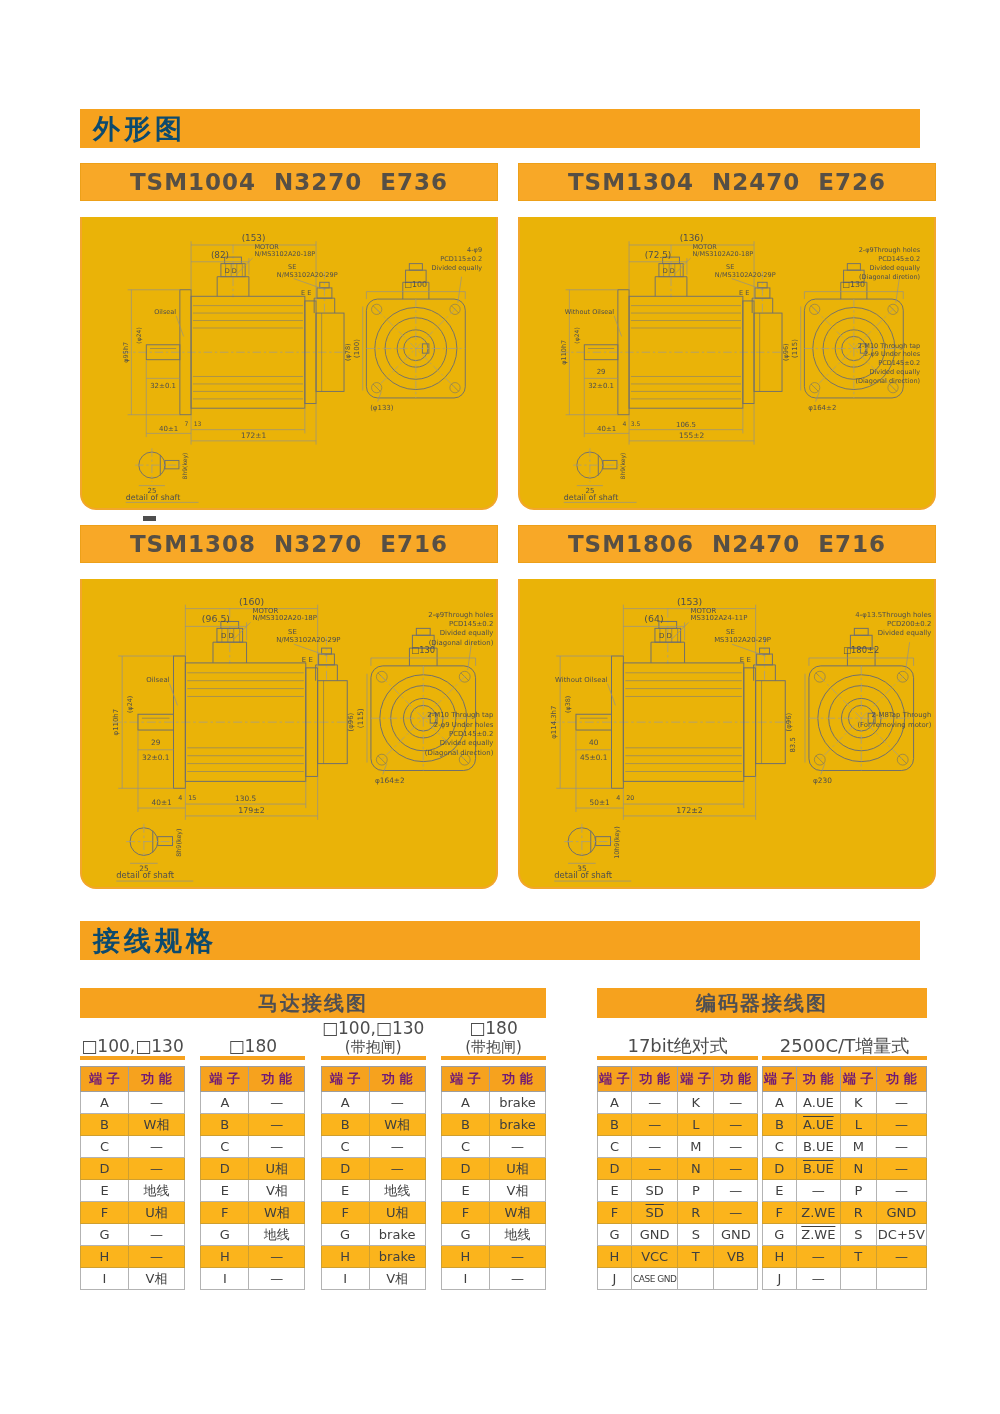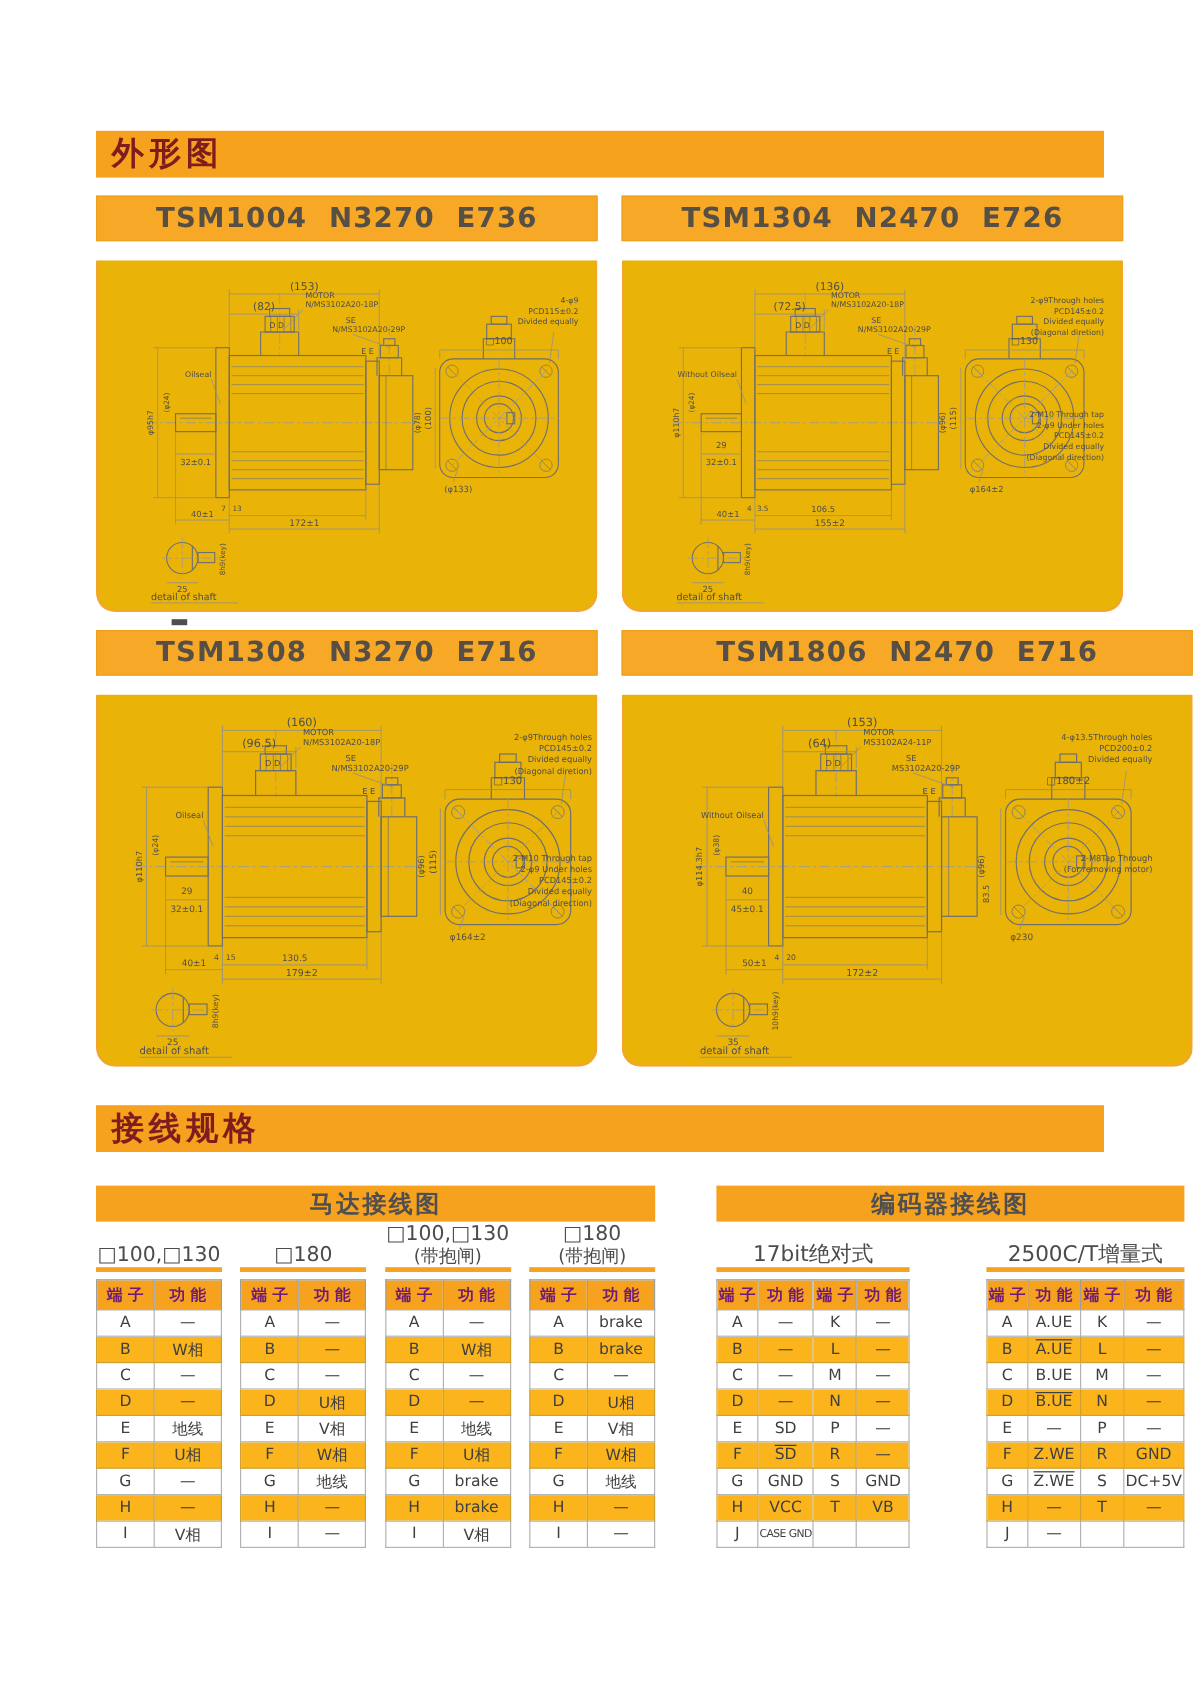--- a/index.html
+++ b/index.html
@@ -1,46 +1,46 @@
 <!DOCTYPE html>
 <html><head>
 <meta charset="utf-8">
 <style>
   html,body{margin:0;padding:0;background:#fff;}
   #page{position:relative;width:1000px;height:1414px;background:#ffffff;overflow:hidden;
         font-family:"DejaVu Sans","Liberation Sans",sans-serif;color:#4a4a4a;}
 
   
   .section-bar{position:absolute;left:80px;width:840px;height:39px;background:#F6A21E;
-               color:#7f1d1d;font-size:27px;font-weight:bold;line-height:39px;
+               color:#0c4a6e;font-size:27px;font-weight:bold;line-height:39px;
                padding-left:13px;box-sizing:border-box;letter-spacing:4px;}
   #outline-bar{top:109px;}
   #wiring-bar{top:921px;}
 
   
   .panel-slot{position:absolute;}
   #panel0{left:80px; top:163px;width:418px;height:347px;}
   #panel1{left:518px;top:163px;width:418px;height:347px;}
   #panel2{left:80px; top:525px;width:418px;height:364px;}
-  #panel3{left:518px;top:525px;width:476px;height:364px;}
+  #panel3{left:518px;top:525px;width:418px;height:364px;}
   .panel{display:flex;flex-direction:column;height:100%;gap:16px;}
   .panel-title{height:38px;background:#F8A827;border:1px solid #eda019;box-sizing:border-box;
                color:#564f45;font-size:23px;font-weight:bold;text-align:center;line-height:37px;
                white-space:pre;letter-spacing:1px;}
   .panel-body{flex:1;border:2px solid #F2A62B;border-top:none;border-radius:0 0 16px 16px;
               overflow:hidden;background:#eab308;}
   .panel-body svg{display:block;width:100%;height:100%;}
 
   .stray{position:absolute;left:143px;top:516px;width:13px;height:5px;background:#4e4e4e;}
 
   
   .sub-bar{height:30px;background:#F6A21E;color:#4f4f52;font-size:20px;font-weight:bold;
            text-align:center;line-height:30px;letter-spacing:2px;}
   #motor-block{position:absolute;left:80px;top:988px;width:466px;}
-  #encoder-block{position:absolute;left:597px;top:988px;width:390px;}
+  #encoder-block{position:absolute;left:597px;top:988px;width:330px;}
   .cols{display:flex;justify-content:space-between;margin-top:4px;}
   .wcol{display:flex;flex-direction:column;}
   .col-label{display:flex;flex-direction:column;justify-content:flex-end;align-items:center;
              height:34px;border-bottom:4px solid #F6A21E;margin-bottom:6px;}
   .main-label{font-size:17px;color:#4c4c4c;line-height:1.05;white-space:nowrap;}
   #encoder-block .main-label{font-size:18px;}
   .sub-label{font-size:15px;color:#4c4c4c;line-height:1.2;}
 
   table.wtable{border-collapse:collapse;background:#fff;table-layout:fixed;}
   .wtable th{background:#F6A21E;font-size:13px;font-weight:bold;color:#701a75;height:24px;

